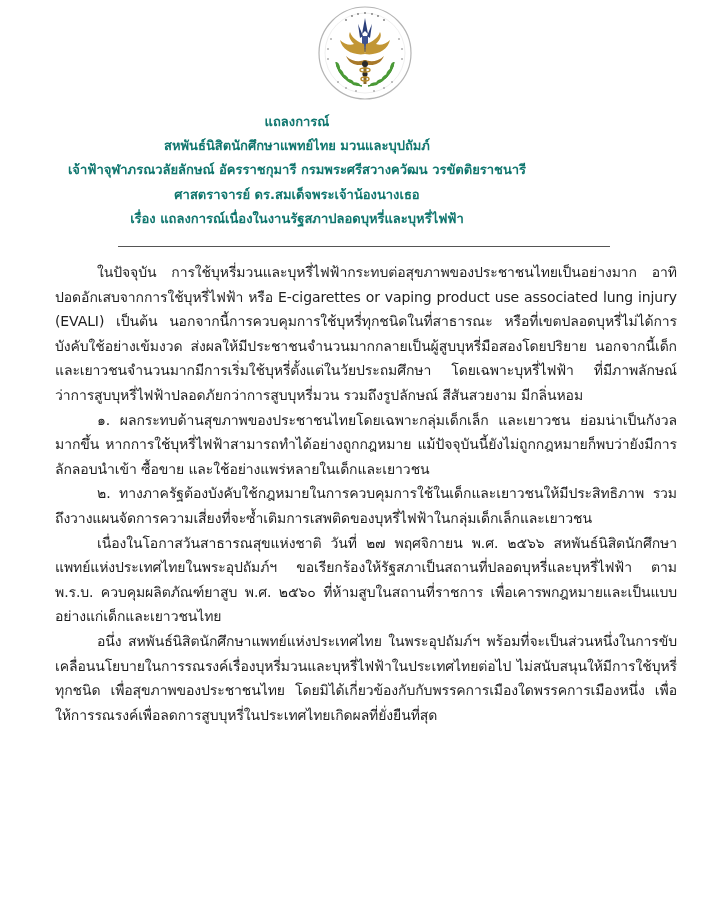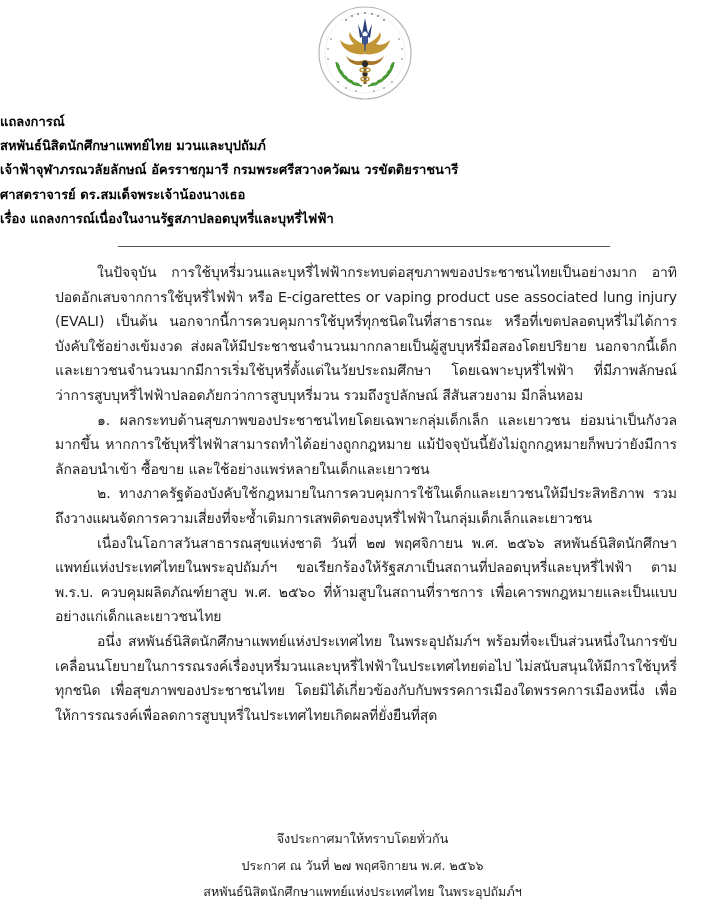--- a/index.html
+++ b/index.html
@@ -26,25 +26,25 @@
       left: 316px;
       top: 4px;
       width: 98px;
       height: 98px;
     }
     .header {
       position: absolute;
       left: 0;
       top: 110px;
       width: 594px;
-      text-align: left;
+      text-align: center;
       font-weight: bold;
       font-size: 13px;
       line-height: 24.2px;
-      color: #000000;
+      color: #0f766e;
     }
     .header div { white-space: nowrap; }
     .divider {
       position: absolute;
       left: 118px;
       top: 246px;
       width: 492px;
       height: 0;
       border-top: 1px solid #555;
     }
@@ -150,19 +150,14 @@
   <div class="divider"></div>
 
   <div class="body">
     <p class="para">ในปัจจุบัน การใช้บุหรี่มวนและบุหรี่ไฟฟ้ากระทบต่อสุขภาพของประชาชนไทยเป็นอย่างมาก อาทิ ปอดอักเสบจากการใช้บุหรี่ไฟฟ้า หรือ E-cigarettes or vaping product use associated lung injury (EVALI) เป็นต้น นอกจากนี้การควบคุมการใช้บุหรี่ทุกชนิดในที่สาธารณะ หรือที่เขตปลอดบุหรี่ไม่ได้การบังคับใช้อย่างเข้มงวด ส่งผลให้มีประชาชนจำนวนมากกลายเป็นผู้สูบบุหรี่มือสองโดยปริยาย นอกจากนี้เด็กและเยาวชนจำนวนมากมีการเริ่มใช้บุหรี่ตั้งแต่ในวัยประถมศึกษา โดยเฉพาะบุหรี่ไฟฟ้า ที่มีภาพลักษณ์ว่าการสูบบุหรี่ไฟฟ้าปลอดภัยกว่าการสูบบุหรี่มวน รวมถึงรูปลักษณ์ สีสันสวยงาม มีกลิ่นหอม</p>
     <p class="para">๑. ผลกระทบด้านสุขภาพของประชาชนไทยโดยเฉพาะกลุ่มเด็กเล็ก และเยาวชน ย่อมน่าเป็นกังวลมากขึ้น หากการใช้บุหรี่ไฟฟ้าสามารถทำได้อย่างถูกกฎหมาย แม้ปัจจุบันนี้ยังไม่ถูกกฎหมายก็พบว่ายังมีการลักลอบนำเข้า ซื้อขาย และใช้อย่างแพร่หลายในเด็กและเยาวชน</p>
     <p class="para">๒. ทางภาครัฐต้องบังคับใช้กฎหมายในการควบคุมการใช้ในเด็กและเยาวชนให้มีประสิทธิภาพ รวมถึงวางแผนจัดการความเสี่ยงที่จะซ้ำเติมการเสพติดของบุหรี่ไฟฟ้าในกลุ่มเด็กเล็กและเยาวชน</p>
     <p class="para">เนื่องในโอกาสวันสาธารณสุขแห่งชาติ วันที่ ๒๗ พฤศจิกายน พ.ศ. ๒๕๖๖ สหพันธ์นิสิตนักศึกษาแพทย์แห่งประเทศไทยในพระอุปถัมภ์ฯ ขอเรียกร้องให้รัฐสภาเป็นสถานที่ปลอดบุหรี่และบุหรี่ไฟฟ้า ตาม พ.ร.บ. ควบคุมผลิตภัณฑ์ยาสูบ พ.ศ. ๒๕๖๐ ที่ห้ามสูบในสถานที่ราชการ เพื่อเคารพกฎหมายและเป็นแบบอย่างแก่เด็กและเยาวชนไทย</p>
     <p class="para">อนึ่ง สหพันธ์นิสิตนักศึกษาแพทย์แห่งประเทศไทย ในพระอุปถัมภ์ฯ พร้อมที่จะเป็นส่วนหนึ่งในการขับเคลื่อนนโยบายในการรณรงค์เรื่องบุหรี่มวนและบุหรี่ไฟฟ้าในประเทศไทยต่อไป ไม่สนับสนุนให้มีการใช้บุหรี่ทุกชนิด เพื่อสุขภาพของประชาชนไทย โดยมิได้เกี่ยวข้องกับกับพรรคการเมืองใดพรรคการเมืองหนึ่ง เพื่อให้การรณรงค์เพื่อลดการสูบบุหรี่ในประเทศไทยเกิดผลที่ยั่งยืนที่สุด</p>
   </div>
 
-  <div class="closing">
-    <div>จึงประกาศมาให้ทราบโดยทั่วกัน</div>
-    <div>ประกาศ ณ วันที่ ๒๗ พฤศจิกายน พ.ศ. ๒๕๖๖</div>
-    <div>สหพันธ์นิสิตนักศึกษาแพทย์แห่งประเทศไทย ในพระอุปถัมภ์ฯ</div>
-  </div>
 
 </div>
 
 </body></html>

